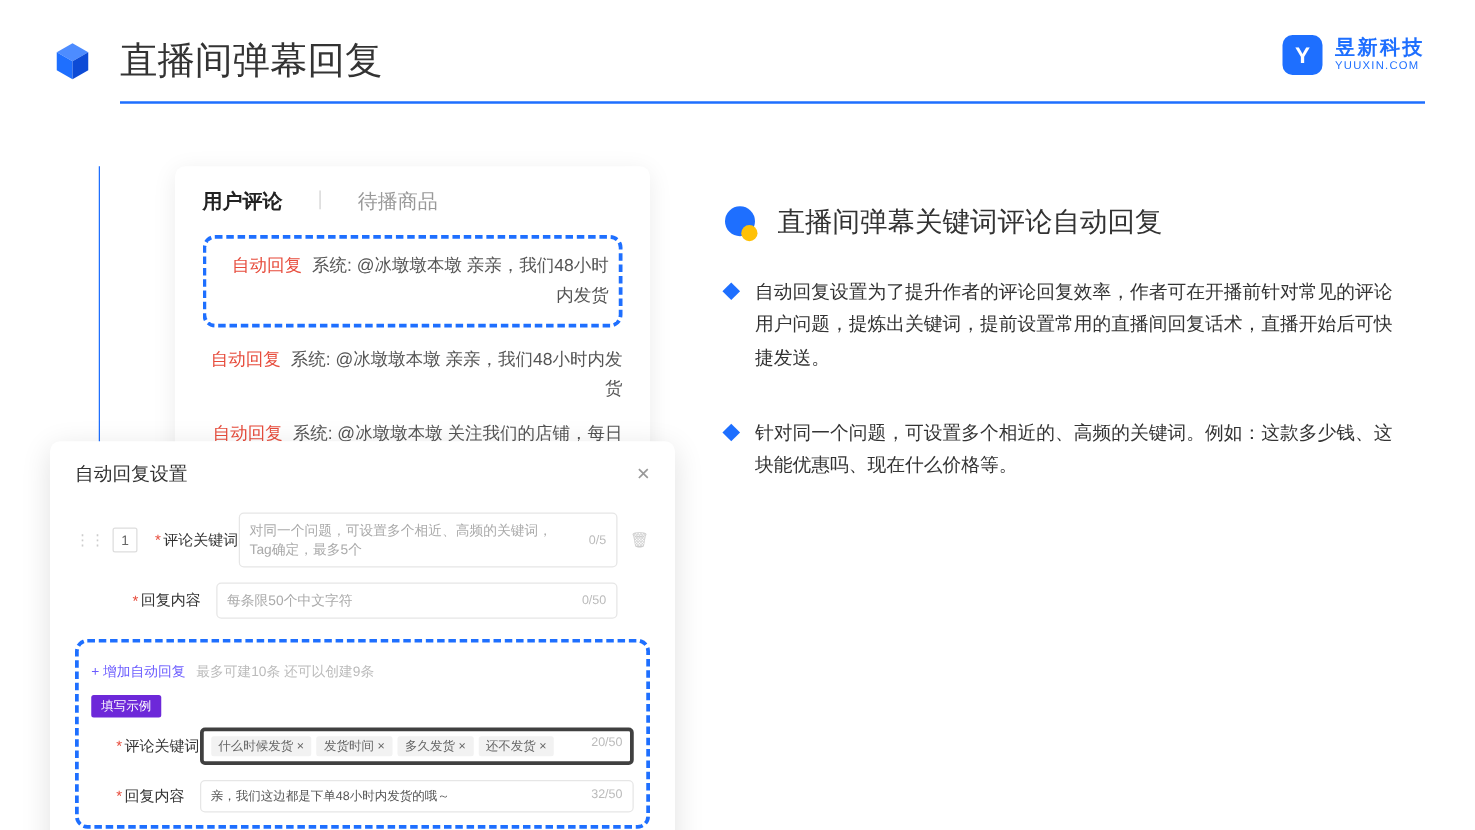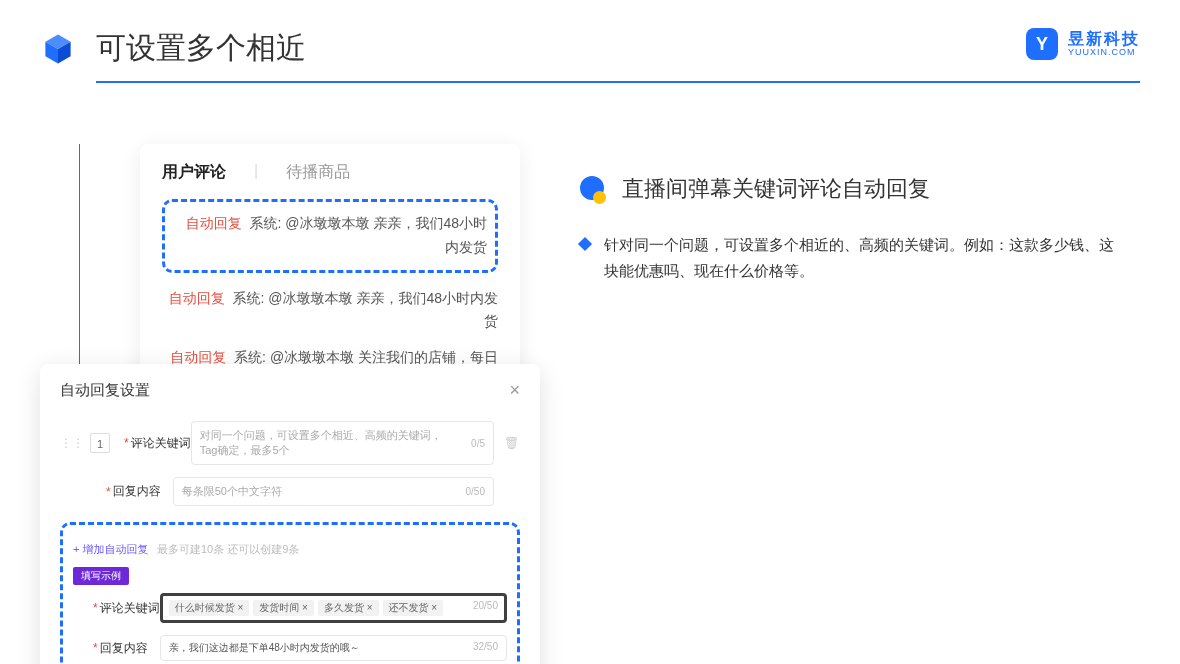--- a/index.html
+++ b/index.html
@@ -6,21 +6,21 @@
 body { width: 1180px; height: 664px; font-family: "Microsoft YaHei", sans-serif; background: #fff; position: relative; }
 .header { display: flex; align-items: center; padding: 28px 40px 12px 40px; position: relative; }
 .logo-cube { width: 36px; height: 36px; margin-right: 20px; }
 .page-title { font-size: 30px; font-weight: 500; color: #333; }
 .brand { position: absolute; right: 40px; top: 28px; display: flex; align-items: center; }
 .brand-icon { width: 32px; height: 32px; background: #1e6fff; border-radius: 8px; display: flex; align-items: center; justify-content: center; color: #fff; font-weight: bold; font-size: 18px; margin-right: 10px; }
 .brand-text { display: flex; flex-direction: column; line-height: 1.1; }
 .brand-cn { color: #1e6fff; font-size: 16px; font-weight: 700; letter-spacing: 2px; }
 .brand-en { color: #1e6fff; font-size: 9px; letter-spacing: 1px; }
 .divider { height: 2px; background: #1e6fff; margin: 0 40px 0 96px; }
-.content { display: flex; padding: 50px 58px 40px 40px; gap: 40px; margin-top: 11px; }
+.content { display: flex; padding: 50px 58px 40px 40px; gap: 40px; }
 .left-col { position: relative; width: 500px; }
 .card-comments { position: absolute; top: 0; left: 100px; width: 380px; background: #fff; border-radius: 8px; box-shadow: 0 4px 20px rgba(0,0,0,0.08); padding: 18px 22px 30px 22px; }
 .tabs { display: flex; gap: 28px; margin-bottom: 16px; font-size: 16px; }
 .tab-active { font-weight: 600; color: #222; }
 .tab-inactive { color: #999; }
 .tab-sep { color: #ddd; }
 .highlight-box { border: 3px dashed #1e6fff; border-radius: 10px; padding: 10px 8px; margin-bottom: 14px; position: relative; }
 .comment-row { font-size: 14px; line-height: 1.7; margin-bottom: 12px; text-align: right; }
 .auto-reply-tag { color: #e74c3c; font-weight: 500; margin-right: 4px; }
 .sys-text { color: #555; }
@@ -54,21 +54,21 @@
 </style>
 </head>
 <body>
 
 <div class="header">
   <svg class="logo-cube" viewBox="0 0 40 40">
     <polygon points="20,4 34,12 20,20 6,12" fill="#4d8cff"></polygon>
     <polygon points="6,12 20,20 20,36 6,28" fill="#1e6fff"></polygon>
     <polygon points="34,12 20,20 20,36 34,28" fill="#0d4bd6"></polygon>
   </svg>
-  <div class="page-title">可设置多个相近</div>
+  <div class="page-title">直播间弹幕回复</div>
   <div class="brand">
     <div class="brand-icon">Y</div>
     <div class="brand-text">
       <span class="brand-cn">昱新科技</span>
       <span class="brand-en">YUUXIN.COM</span>
     </div>
   </div>
 </div>
 <div class="divider"></div>
 
@@ -163,16 +163,20 @@
   <div class="right-col">
     <div class="section-header">
       <div class="bubble-icon">
         <div class="bubble-blue"></div>
         <div class="bubble-yellow"></div>
       </div>
       <div class="section-title">直播间弹幕关键词评论自动回复</div>
     </div>
     <div class="bullet-item">
       <div class="diamond"></div>
+      <div>自动回复设置为了提升作者的评论回复效率，作者可在开播前针对常见的评论用户问题，提炼出关键词，提前设置常用的直播间回复话术，直播开始后可快捷发送。</div>
+    </div>
+    <div class="bullet-item">
+      <div class="diamond"></div>
       <div>针对同一个问题，可设置多个相近的、高频的关键词。例如：这款多少钱、这块能优惠吗、现在什么价格等。</div>
     </div>
   </div>
 </div>
 
 </body></html>

